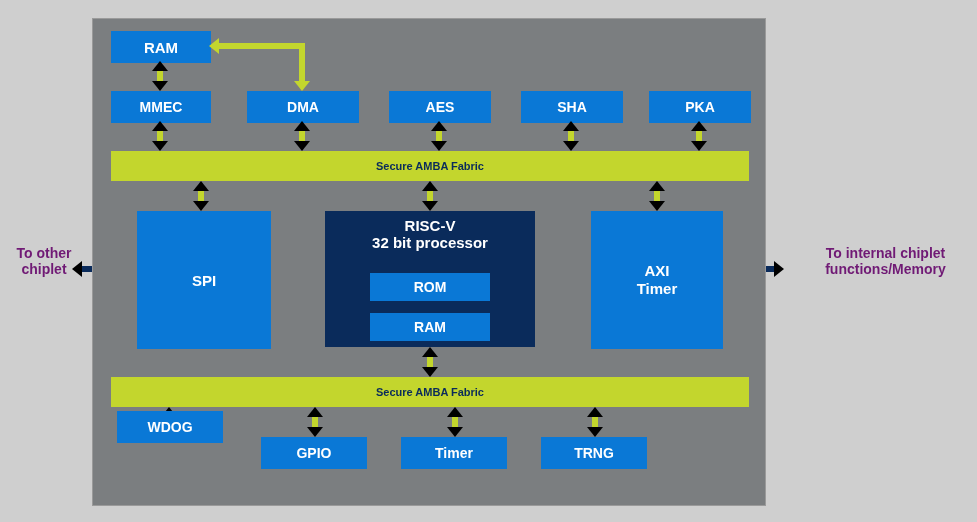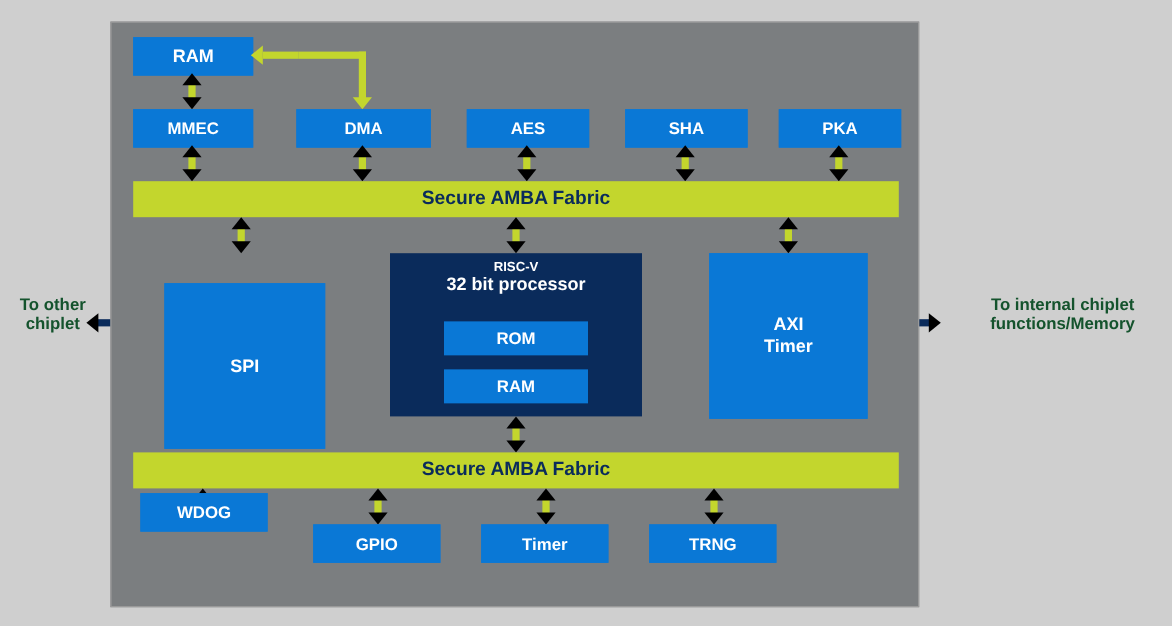--- a/index.html
+++ b/index.html
@@ -1,22 +1,22 @@
 <!DOCTYPE html>
 <html><head>
 <meta charset="utf-8">
 <style>
   html,body{margin:0;padding:0;width:977px;height:522px;background:#cfcfcf;font-family:Arial,Helvetica,sans-serif;}
   .stage{position:relative;width:977px;height:522px;}
   .panel{position:absolute;left:92px;top:18px;width:672px;height:486px;background:#7b7e80;border:1px solid #9a9a9a;}
   .bluebox{position:absolute;background:#0a78d6;border:1px solid #0a78d6;color:#fff;font-weight:bold;text-align:center;display:flex;align-items:center;justify-content:center;font-size:15px;}
-  .limebox{position:absolute;background:#c3d62d;color:#0a2b5b;text-align:center;display:flex;align-items:center;justify-content:center;font-size:16px;font-weight:bold;}
+  .limebox{position:absolute;background:#c3d62d;color:#0a2b5b;text-align:center;display:flex;align-items:center;justify-content:center;font-size:11px;font-weight:bold;}
   .darkbox{position:absolute;background:#0a2b5b;color:#fff;text-align:center;font-weight:bold;}
   .small{font-size:14px;}
-  .extlabel{position:absolute;color:#14532d;font-weight:bold;font-size:14px;text-align:center;}
+  .extlabel{position:absolute;color:#701a75;font-weight:bold;font-size:14px;text-align:center;}
   
   .v-arrow{position:absolute;width:8px;}
   .v-arrow .shaft{position:absolute;left:1px;width:6px;top:8px;bottom:8px;}
   .v-arrow .head-up{position:absolute;top:0;left:-4px;width:0;height:0;border-left:8px solid transparent;border-right:8px solid transparent;border-bottom:10px solid;}
   .v-arrow .head-dn{position:absolute;bottom:0;left:-4px;width:0;height:0;border-left:8px solid transparent;border-right:8px solid transparent;border-top:10px solid;}
   .h-arrow{position:absolute;height:8px;}
   .h-arrow .shaft{position:absolute;top:1px;height:6px;left:8px;right:8px;}
   .h-arrow .head-l{position:absolute;left:0;top:-4px;width:0;height:0;border-top:8px solid transparent;border-bottom:8px solid transparent;border-right:10px solid;}
   .h-arrow .head-r{position:absolute;right:0;top:-4px;width:0;height:0;border-top:8px solid transparent;border-bottom:8px solid transparent;border-left:10px solid;}
   .lime-c{background:#c3d62d;} .lime-bt{border-top-color:#c3d62d;} .lime-bb{border-bottom-color:#c3d62d;}
@@ -102,24 +102,24 @@
         <div class="shaft lime-c"></div>
         <div class="head-up lime-bb"></div>
         <div class="head-dn lime-bt"></div>
       </div>
     <div class="v-arrow" style="left:560px;top:162px;height:30px;">
         <div class="shaft lime-c"></div>
         <div class="head-up lime-bb"></div>
         <div class="head-dn lime-bt"></div>
       </div>
 
-    <div class="bluebox" style="left:44px;top:192px;width:132px;height:136px;margin-top:25px;">SPI</div>
+    <div class="bluebox" style="left:44px;top:192px;width:132px;height:136px;">SPI</div>
 
     <div class="darkbox" style="left:232px;top:192px;width:210px;height:136px;">
-      <div style="padding-top:6px;font-size:11px;">RISC-V</div>
+      <div style="padding-top:6px;font-size:15px;">RISC-V</div>
       <div style="font-size:15px;">32 bit processor</div>
       <div class="bluebox small" style="position:relative;margin:22px auto 0;left:0;width:118px;height:26px;">ROM</div>
       <div class="bluebox small" style="position:relative;margin:12px auto 0;left:0;width:118px;height:26px;">RAM</div>
     </div>
 
     <div class="bluebox" style="left:498px;top:192px;width:130px;height:136px;flex-direction:column;line-height:1.2;">
       <span>AXI</span>
       <span>Timer</span>
     </div>
 

